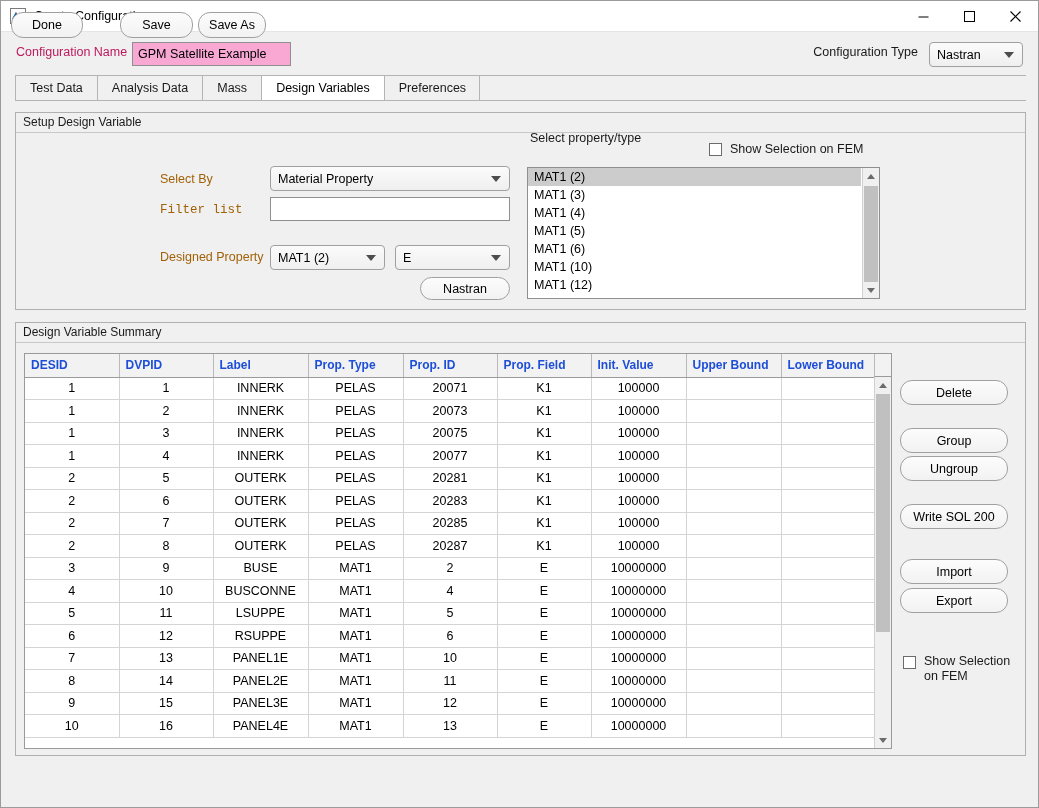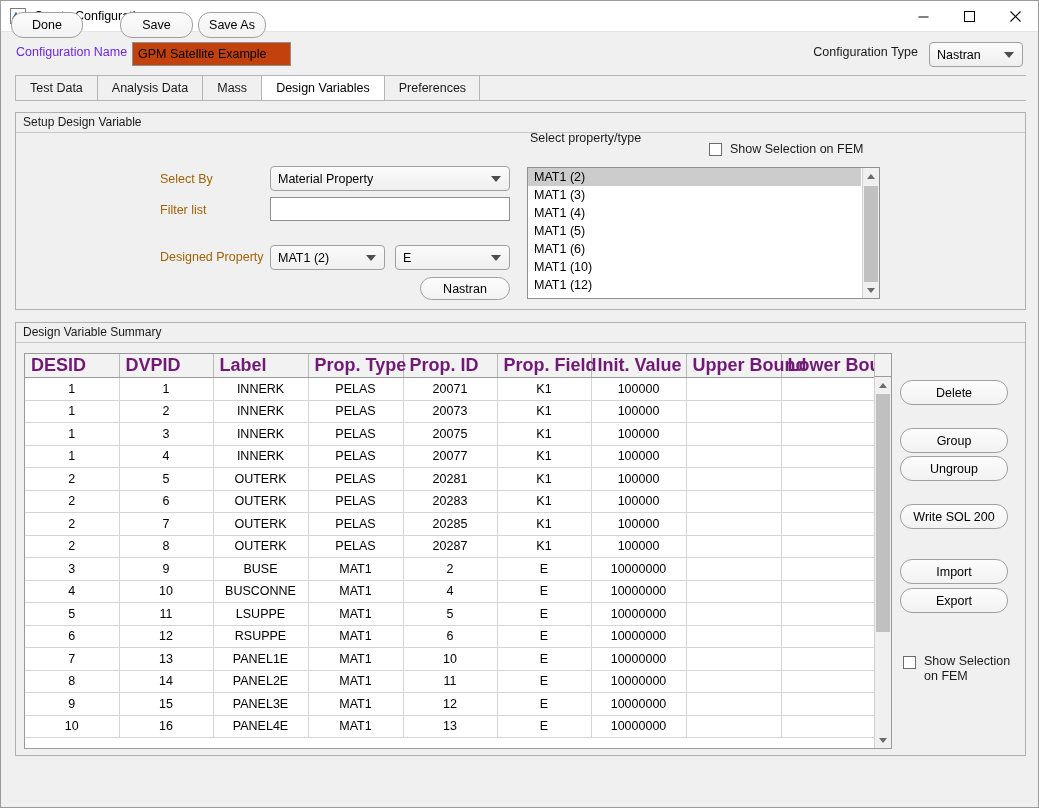--- a/index.html
+++ b/index.html
@@ -61,27 +61,27 @@
     position: absolute;
     left: 0; top: 31px;
     width: 100%;
     height: 42px;
     background: #f0f0f0;
   }
   .cfg-name-label {
     position: absolute;
     left: 15px; top: 13px;
     font-size: 12.5px;
-    color: #6d28d9;
+    color: #be185d;
   }
   .cfg-name-input {
     position: absolute;
     left: 131px; top: 41px;
     width: 159px; height: 24px;
-    background: #c2410c;
+    background: #f9a8d4;
     border: 1px solid #8f8f8f;
     box-sizing: border-box;
     font-family: "Liberation Sans", sans-serif;
     font-size: 12.5px;
     color: #000;
     padding: 0 5px;
     outline: none;
   }
   .cfg-type-label {
     position: absolute;
@@ -200,21 +200,21 @@
   }
 
   
   .form-label {
     position: absolute;
     font-size: 12.5px;
     color: #a16207;
     white-space: nowrap;
   }
   #lbl-select-by  { left: 159px; top: 171px; }
-  #lbl-filter     { left: 159px; top: 202px; }
+  #lbl-filter     { left: 159px; top: 202px; font-family: Liberation Mono, monospace; }
   #lbl-designed   { left: 159px; top: 249px; }
 
   #dd-select-by {
     position: absolute;
     left: 269px; top: 165px;
     width: 240px; height: 25px;
   }
   #inp-filter {
     position: absolute;
     left: 269px; top: 196px;
@@ -368,22 +368,22 @@
     table-layout: fixed;
     width: 851px;
     font-size: 12.5px;
   }
   table.dvtable th {
     height: 23px;
     background: #f2f2f2;
     border-right: 1px solid #b9b9b9;
     border-bottom: 1px solid #9a9a9a;
     font-weight: bold;
-    font-size: 18px;
-    color: #701a75;
+    font-size: 12px;
+    color: #1d4ed8;
     text-align: left;
     padding-left: 6px;
     box-sizing: border-box;
     white-space: nowrap;
     user-select: none;
   }
   table.dvtable td {
     height: 22.5px;
     border-right: 1px solid #d4d4d4;
     border-bottom: 1px solid #d4d4d4;

